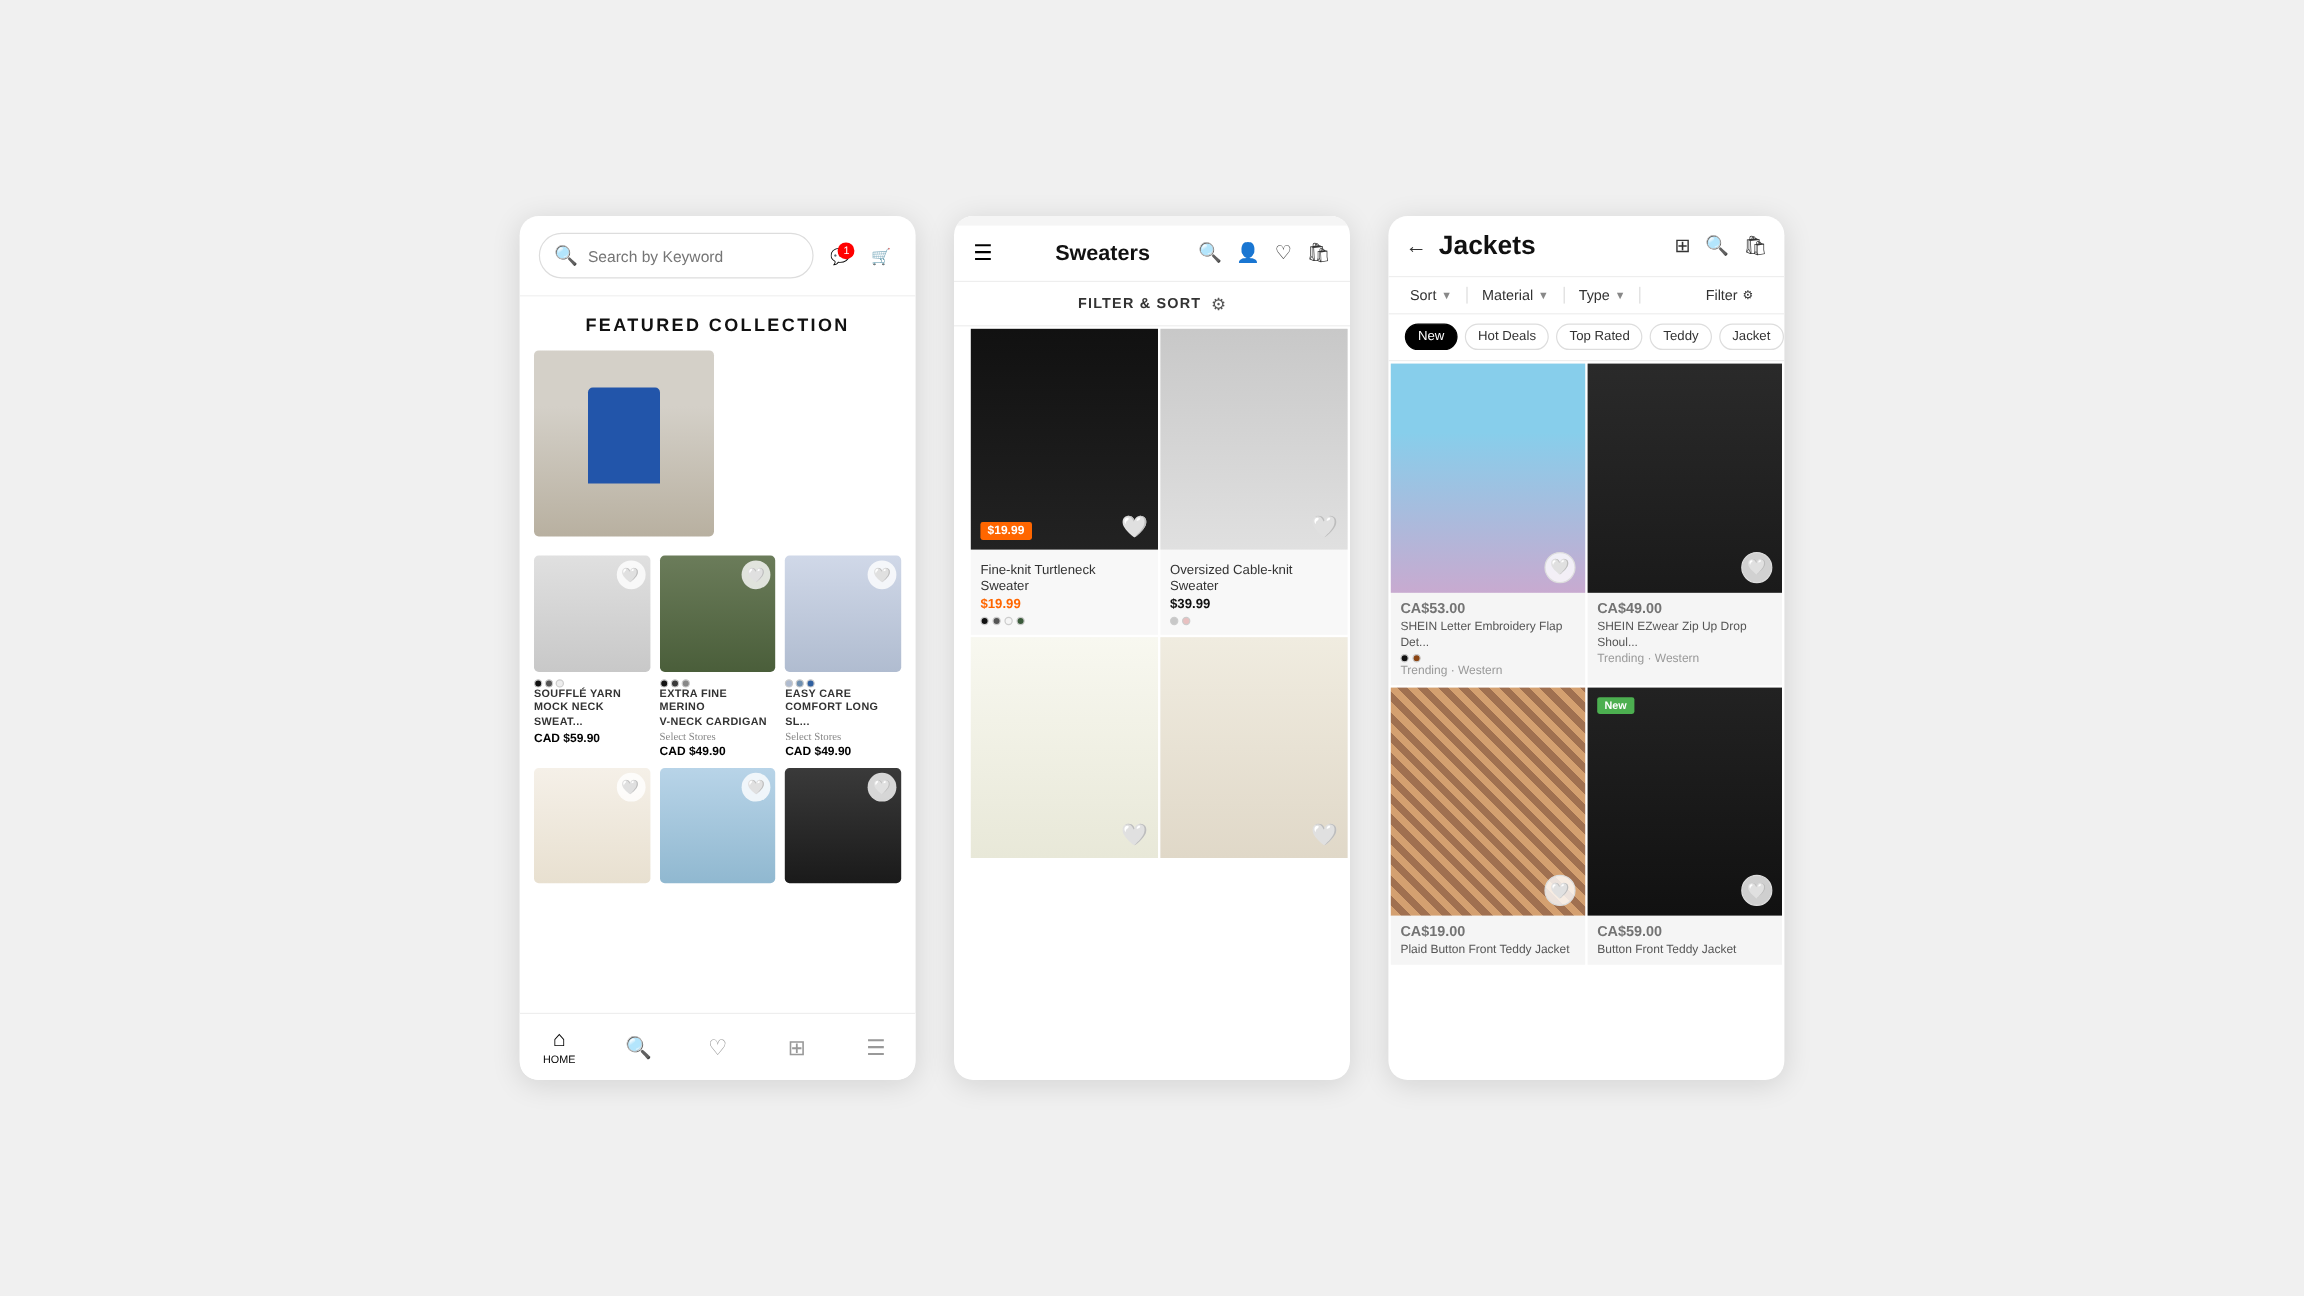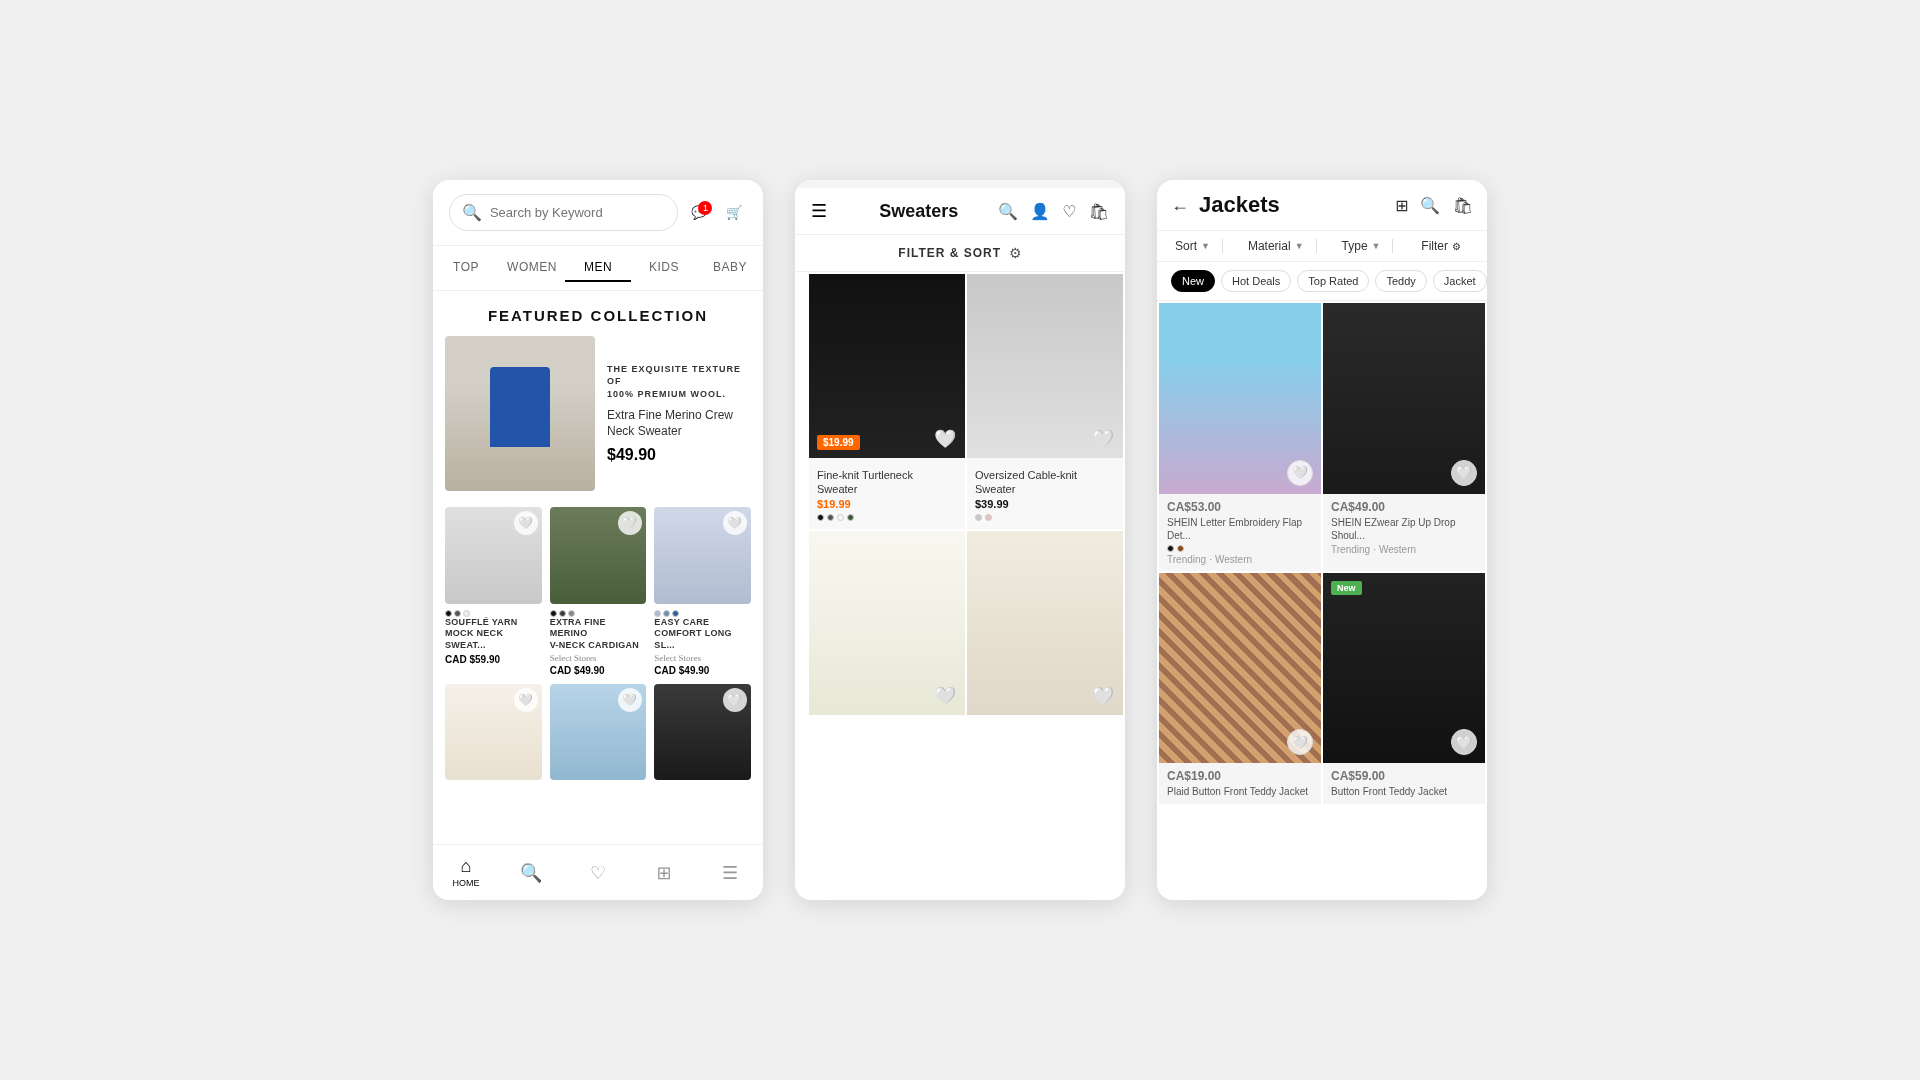--- a/index.html
+++ b/index.html
@@ -411,21 +411,21 @@
       background: none;
       border: none;
       cursor: pointer;
       font-size: 16px;
       color: #333;
     }
     .p3-filter-bar {
       display: flex;
       align-items: center;
       padding: 8px 14px;
-      gap: 21px;
+      gap: 8px;
       border-bottom: 1px solid #eee;
     }
     .p3-filter-item {
       display: flex;
       align-items: center;
       gap: 4px;
       font-size: 12px;
       color: #333;
       cursor: pointer;
       padding: 0 4px;
@@ -549,37 +549,25 @@
         <span>🔍</span>
         <input type="text" readonly="" placeholder="Search by Keyword" style="">
       </div>
       <button class="icon-btn">
         💬
         <span class="badge">1</span>
       </button>
       <button class="icon-btn">🛒</button>
     </div>
 
-    <div class="p1-nav">
-      <div class="p1-nav-item">TOP</div>
-      <div class="p1-nav-item">WOMEN</div>
-      <div class="p1-nav-item active">MEN</div>
-      <div class="p1-nav-item">KIDS</div>
-      <div class="p1-nav-item">BABY</div>
-    </div>
 
     <div class="p1-featured-title">FEATURED COLLECTION</div>
 
     <div class="p1-hero">
       <div class="p1-hero-img img-sweater-blue"></div>
-      <div class="p1-hero-info">
-        <div class="p1-hero-subtitle">THE EXQUISITE TEXTURE OF<br>100% PREMIUM WOOL.</div>
-        <div class="p1-hero-name">Extra Fine Merino Crew<br>Neck Sweater</div>
-        <div class="p1-hero-price">$49.90</div>
-      </div>
     </div>
 
     <div class="p1-grid">
 
       <div class="p1-grid-item">
         <div class="p1-grid-img gray-sweater"></div>
         <button class="p1-wish-btn">🤍</button>
         <div class="p1-color-dots">
           <div class="color-dot" style="background:#111"></div>
           <div class="color-dot" style="background:#555"></div>

